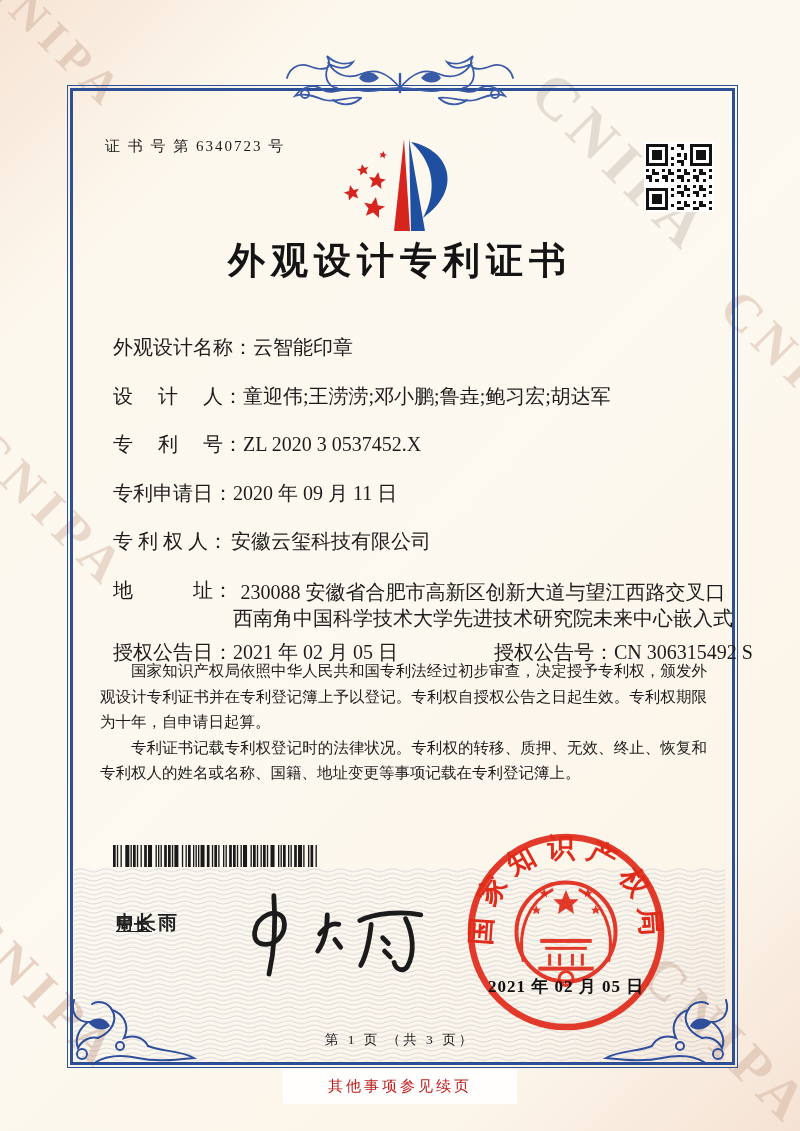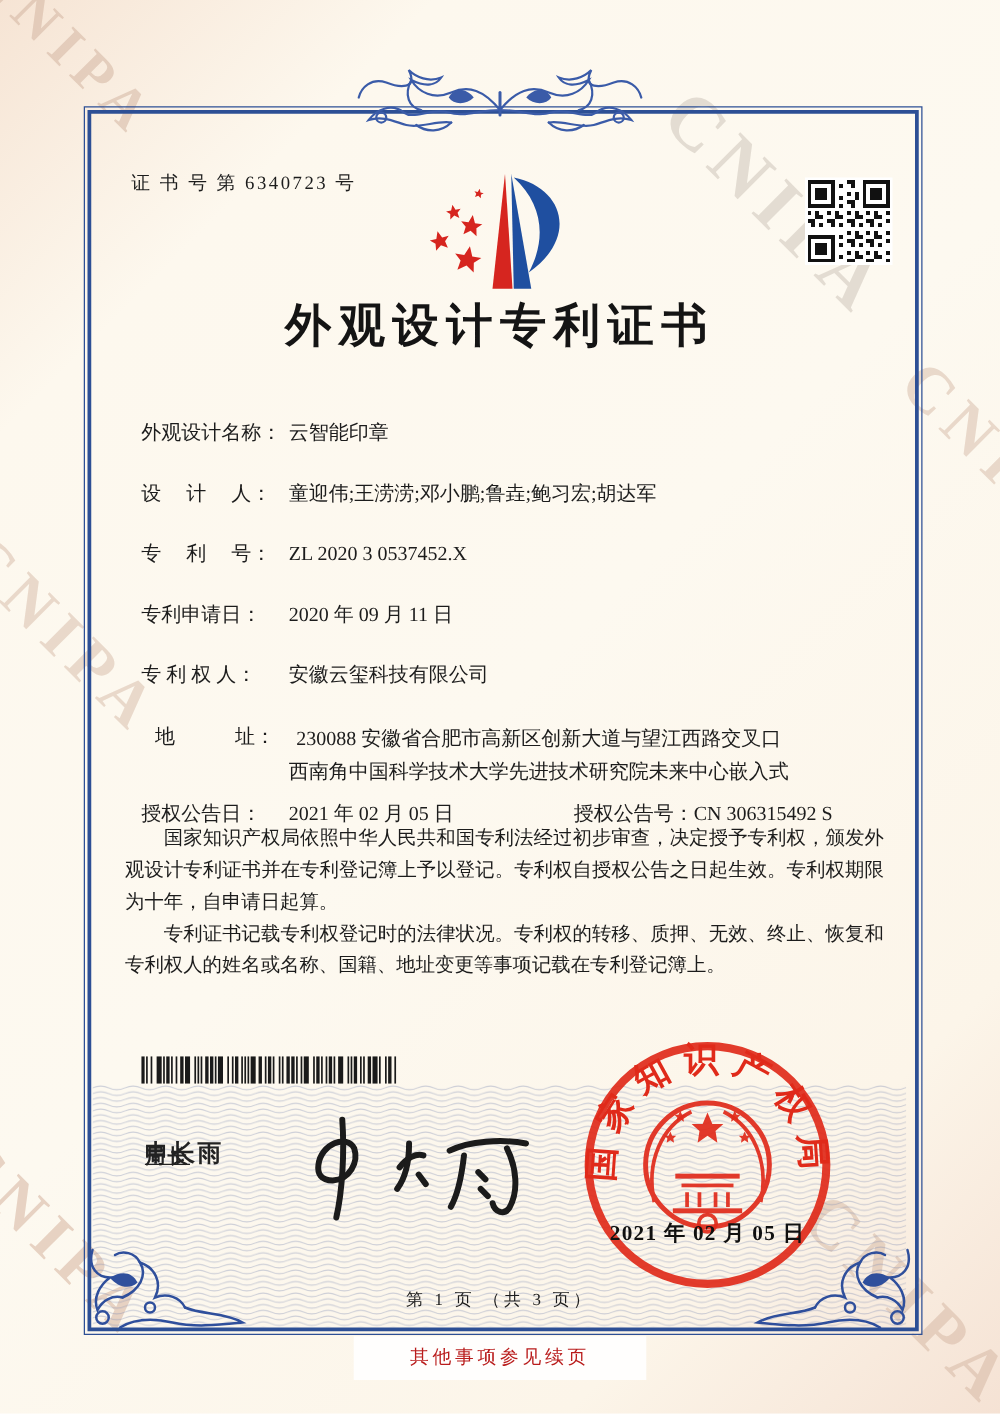--- a/index.html
+++ b/index.html
@@ -24,21 +24,21 @@
   .orn-bl{left:68px;top:996px;width:130px;height:72px;}
   .orn-br{left:602px;top:996px;width:130px;height:72px;transform:scaleX(-1);}
   .content{position:absolute;left:0;top:0;width:664px;height:1131px;z-index:4;}
   
   .cert-no{position:absolute;left:105px;top:137px;font-size:15px;letter-spacing:2px;}
   .qr{position:absolute;left:644px;top:142px;width:66px;height:66px;background:#fff;padding:2px;}
   .logo{position:absolute;left:331px;top:134px;width:140px;height:102px;}
   .title{position:absolute;left:0;top:236px;width:800px;text-align:center;
     font-size:37px;font-weight:bold;letter-spacing:6px;color:#141414;}
   
-  .fields{position:absolute;left:113px;top:336px;width:600px;font-size:16px;}
+  .fields{position:absolute;left:113px;top:336px;width:600px;font-size:20px;}
   .frow{display:flex;margin-bottom:26.5px;line-height:22px;}
   .flabel{flex:0 0 118px;white-space:nowrap;}
   .fvalue{white-space:nowrap;}
   .addr-val div{line-height:26px;}
   .grant-row{display:flex;}
   .grant-no{margin-left:96px;display:flex;}
   
   .paras{position:absolute;left:100px;top:658px;width:607px;font-size:15.5px;
     line-height:25.5px;text-align:justify;}
   .paras p{margin:0;text-indent:2em;}

